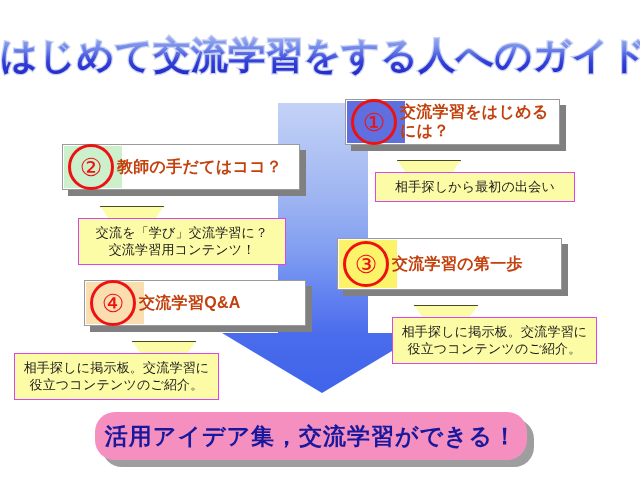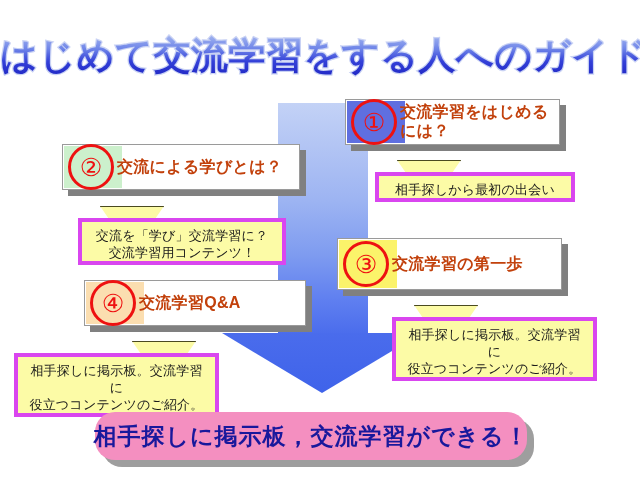--- a/index.html
+++ b/index.html
@@ -77,22 +77,22 @@
   
   .callout{position:absolute;}
   .callout .tab{
     position:absolute;top:0;left:22px;width:64px;height:13px;
     background:#fcfba6;border:1px solid #4a4a20;border-bottom:none;
     box-sizing:border-box;
     clip-path:polygon(14% 100%,0% 0%,100% 0%,86% 100%);
   }
   .callout .cbody{
     position:absolute;top:12px;left:0;width:100%;
-    background:#fcfba6;border:4px solid #d946ef;box-sizing:border-box;
-    padding:5px 8px 0 8px;
+    background:#fcfba6;border:1px solid #d946ef;box-sizing:border-box;
+    padding:5px 8px 6px 8px;
     text-align:center;
     color:#1a1a1a;font-size:13px;line-height:1.32;font-weight:normal;
     letter-spacing:0.2px;
   }
 
   
   .banner{position:absolute;left:95px;top:412px;width:432px;height:48px;}
   .banner .shadow{
     position:absolute;left:7px;top:7px;width:100%;height:100%;
     background:#9e9e9e;border-radius:20px;
@@ -133,21 +133,21 @@
     <div class="tab"></div>
     <div class="cbody">
       <div>相手探しから最初の出会い</div>
     </div>
   </div>
 
   <div class="nbox" style="left:62px;top:144px;width:238px;height:46px;">
     <div class="shadow"></div>
     <div class="body">
       <div class="stripe" style="background:#ccf0cc;"></div>
-      <div class="label">交流による学びとは？</div>
+      <div class="label">教師の手だてはココ？</div>
     </div>
     <div class="num">②</div>
   </div>
 
   <div class="callout" style="left:78px;top:206px;width:208px;">
     <div class="tab"></div>
     <div class="cbody">
       <div>交流を「学び」交流学習に？</div>
       <div>交流学習用コンテンツ！</div>
     </div>
@@ -185,17 +185,17 @@
     <div class="tab" style="left:118px;"></div>
     <div class="cbody">
       <div>相手探しに掲示板。交流学習に</div>
       <div>役立つコンテンツのご紹介。</div>
     </div>
   </div>
 
   <div class="banner">
     <div class="shadow"></div>
     <div class="body">
-      <div class="txt">相手探しに掲示板，交流学習ができる！</div>
+      <div class="txt">活用アイデア集，交流学習ができる！</div>
     </div>
   </div>
 
 </div>
 
 </body></html>

